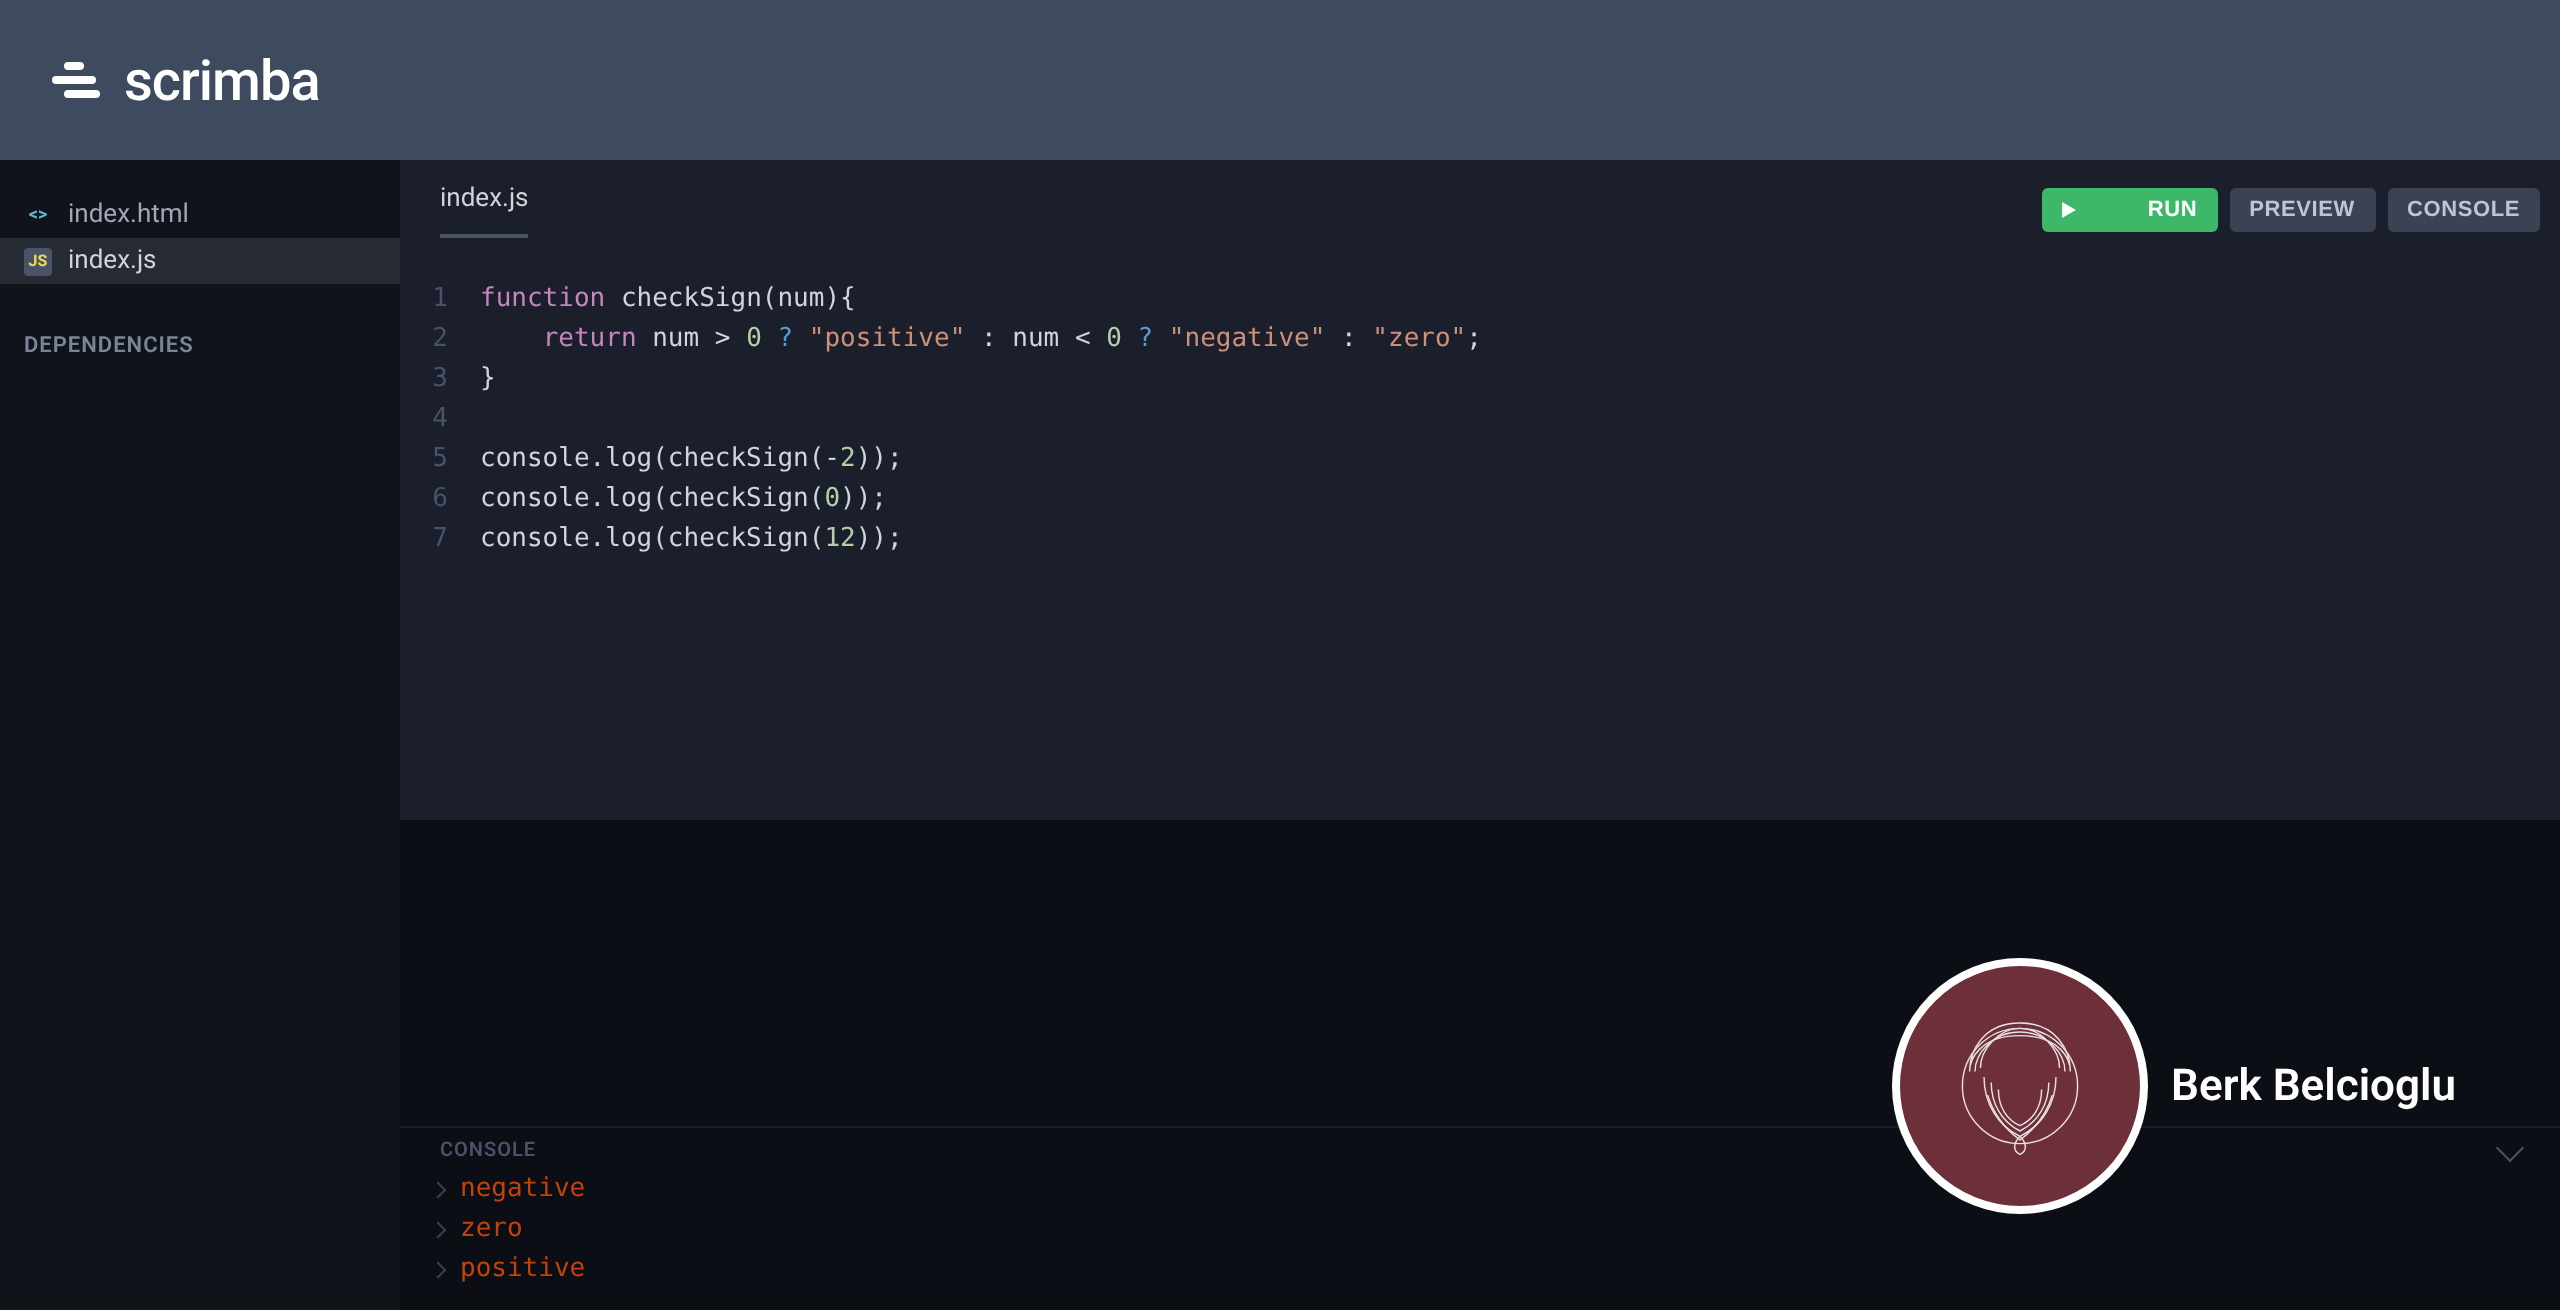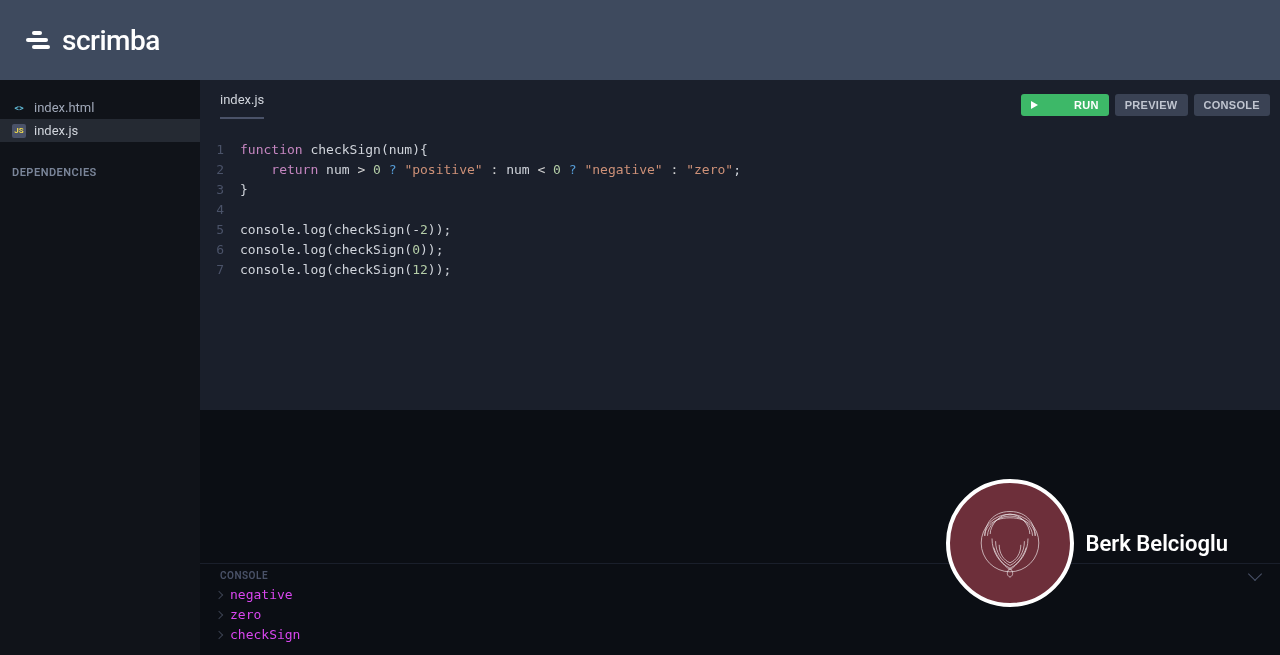--- a/index.html
+++ b/index.html
@@ -217,21 +217,21 @@
     .console-body {
       padding: 2px 20px 10px 14px;
       font-family: "Menlo", "Consolas", monospace;
       font-size: 13px;
       line-height: 20px;
     }
     .console-line {
       display: flex;
       align-items: center;
       gap: 8px;
-      color: #d946ef;
+      color: #c2410c;
     }
     .console-arrow {
       width: 6px;
       height: 6px;
       border-right: 1.5px solid #3a4050;
       border-bottom: 1.5px solid #3a4050;
       transform: rotate(-45deg);
       flex-shrink: 0;
       margin-left: 2px;
     }
@@ -354,21 +354,21 @@
           <div class="console-line">
             <span class="console-arrow"></span>
             <span>negative</span>
           </div>
           <div class="console-line">
             <span class="console-arrow"></span>
             <span>zero</span>
           </div>
           <div class="console-line">
             <span class="console-arrow"></span>
-            <span>checkSign</span>
+            <span>positive</span>
           </div>
         </div>
       </div>
     </div>
   </div>
 </div>
 
 <div class="avatar-block">
   <div class="avatar">
     <svg viewBox="0 0 100 100">

